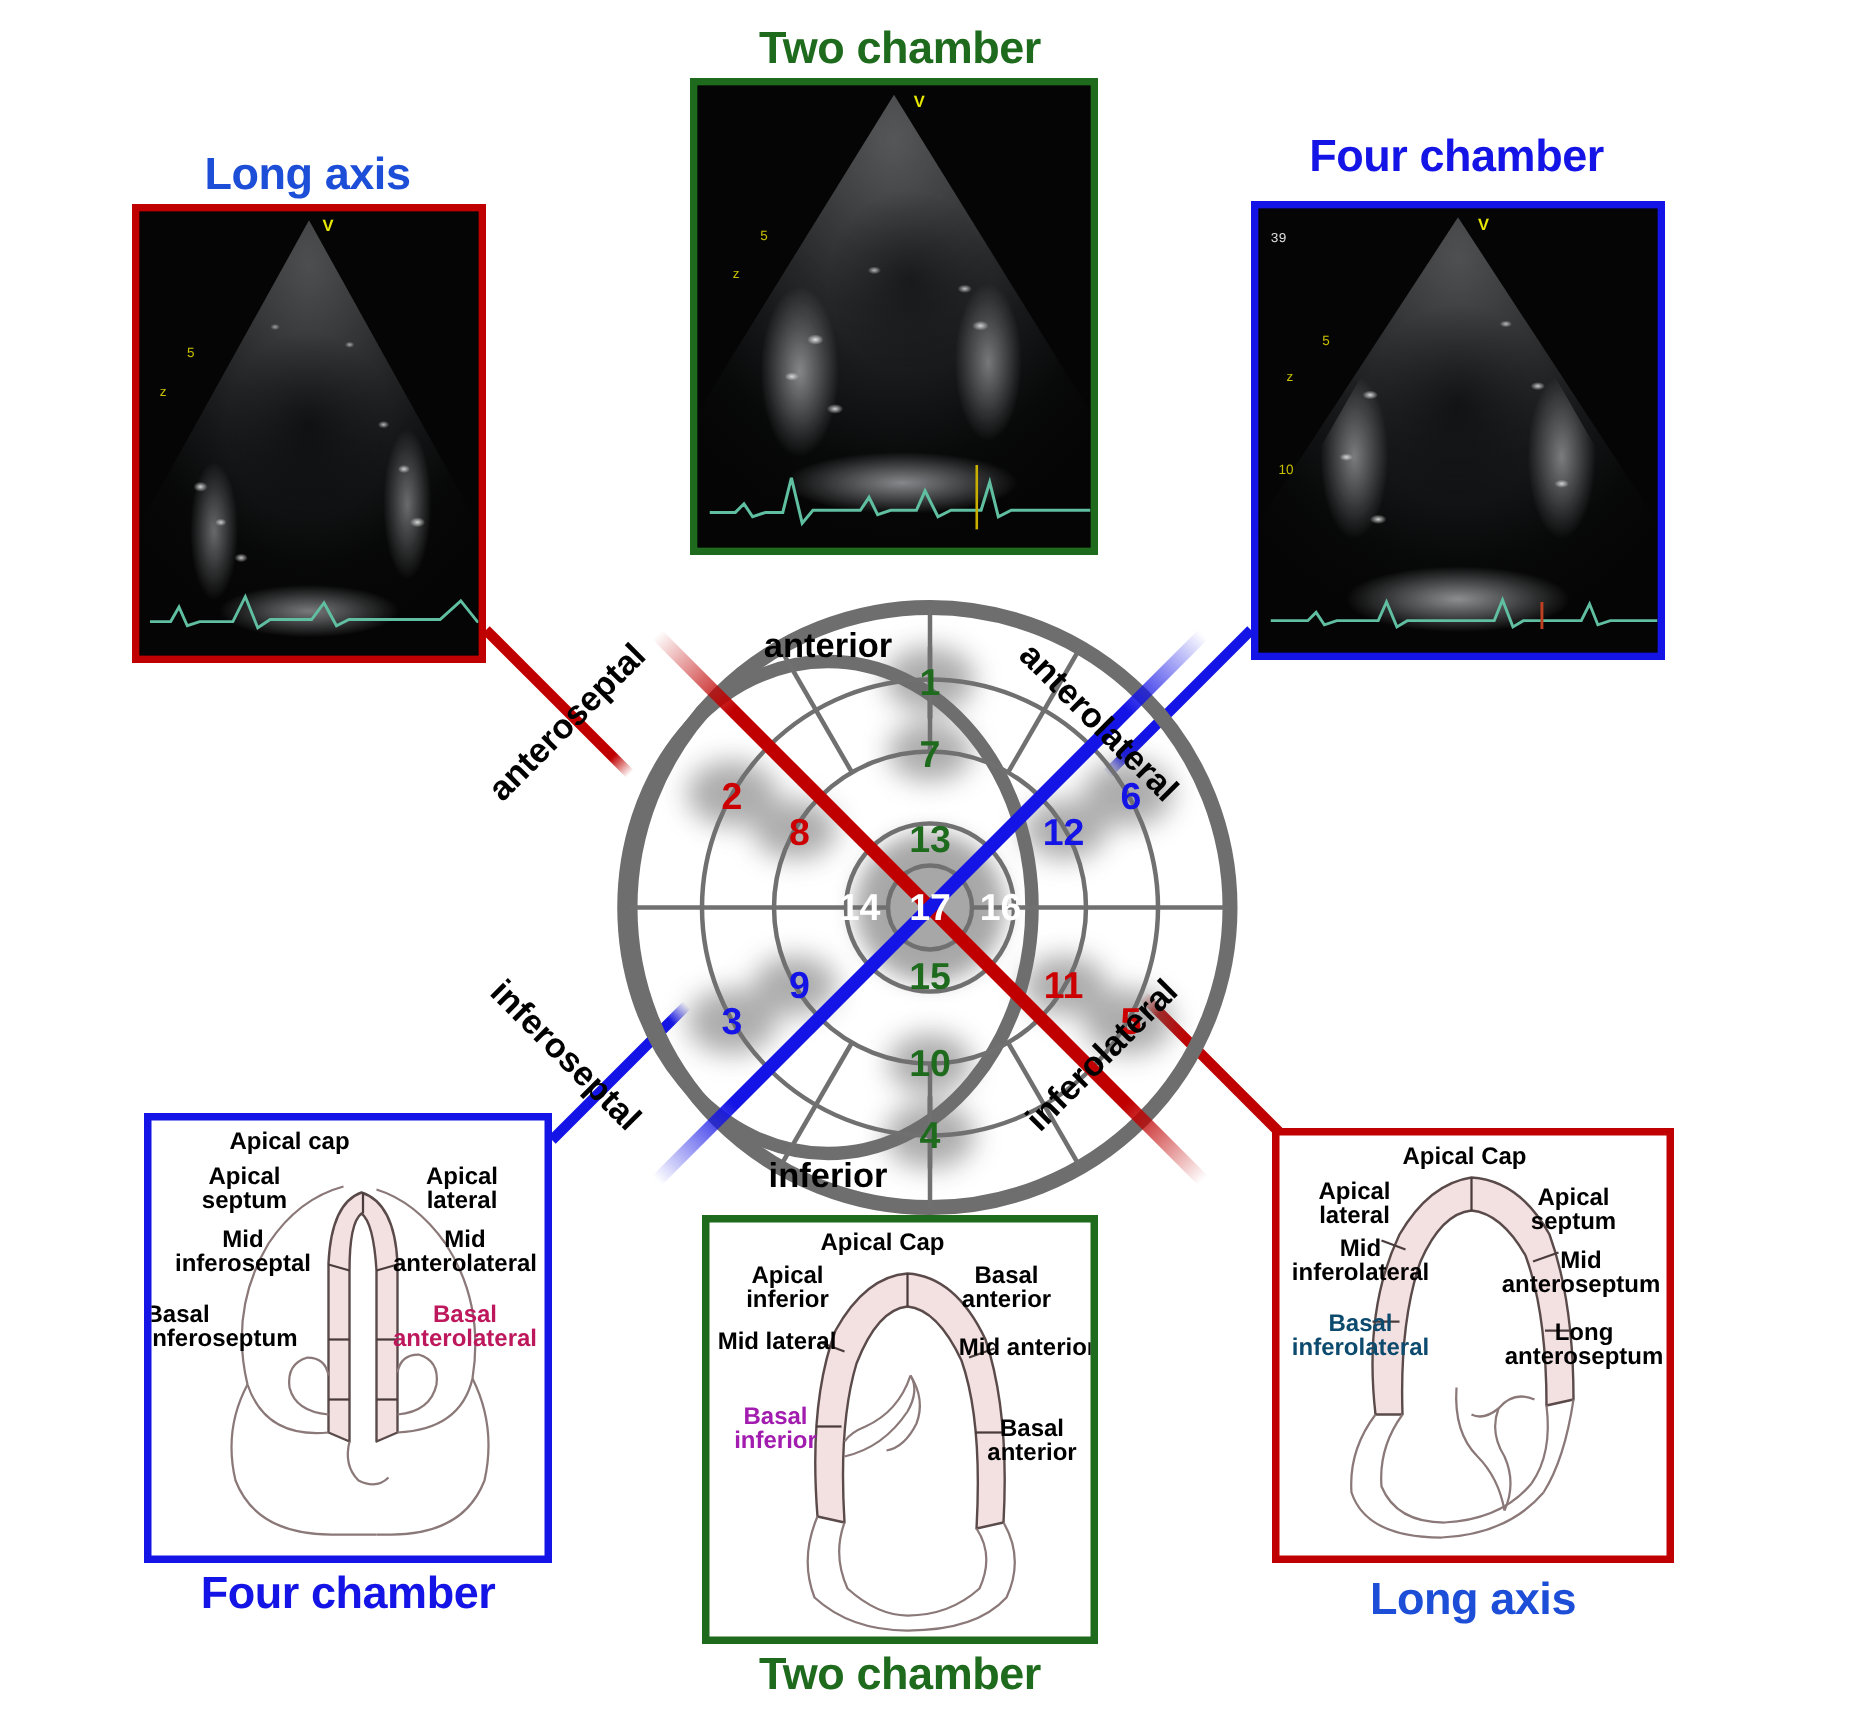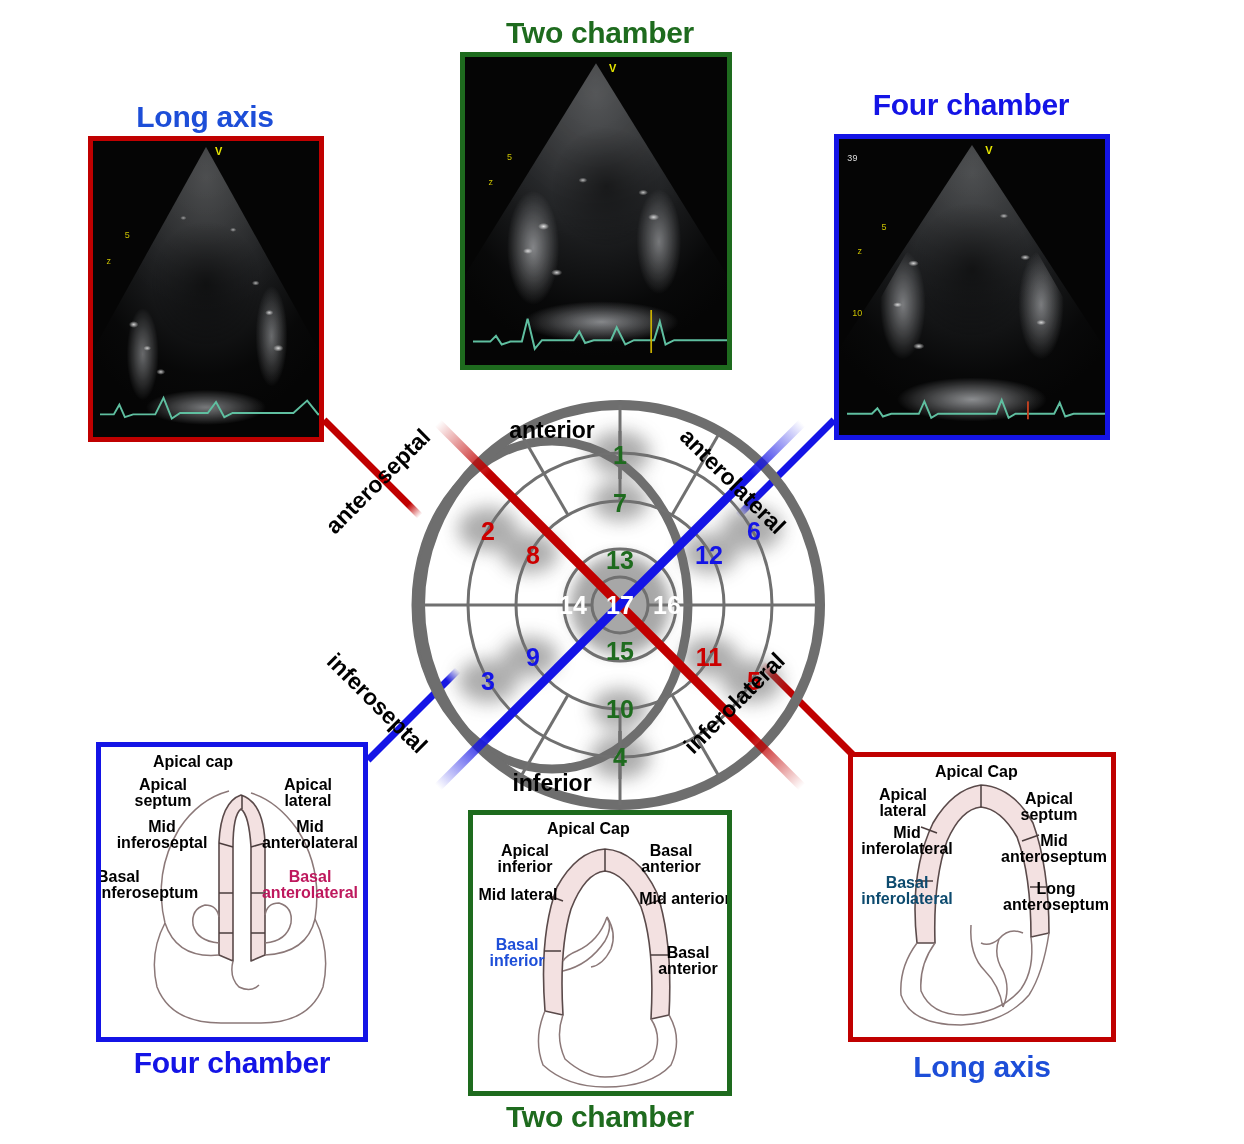--- a/index.html
+++ b/index.html
@@ -404,21 +404,21 @@
       <line x1="177" y1="140" x2="195" y2="140"></line>
       <line x1="132" y1="34" x2="132" y2="56"></line>
     </g>
   </svg>
 
   <div style="position:absolute; left:74px; top:5px; font:bold 16px 'Liberation Sans',sans-serif; color:#000;">Apical Cap</div>
   <div style="position:absolute; left:6px; top:28px; width:92px; text-align:center; font:bold 16px 'Liberation Sans',sans-serif; color:#000; line-height:1.02;">Apical inferior</div>
   <div style="position:absolute; left:150px; top:28px; width:96px; text-align:center; font:bold 16px 'Liberation Sans',sans-serif; color:#000; line-height:1.02;">Basal anterior</div>
   <div style="position:absolute; left:0px; top:72px; width:90px; text-align:center; font:bold 16px 'Liberation Sans',sans-serif; color:#000; line-height:1.02;">Mid lateral</div>
   <div style="position:absolute; left:166px; top:76px; width:92px; text-align:center; font:bold 16px 'Liberation Sans',sans-serif; color:#000; line-height:1.02;">Mid anterior</div>
-  <div style="position:absolute; left:-2px; top:122px; width:92px; text-align:center; font:bold 16px 'Liberation Sans',sans-serif; color:#1d4ed8; line-height:1.02;">Basal inferior</div>
+  <div style="position:absolute; left:-2px; top:122px; width:92px; text-align:center; font:bold 16px 'Liberation Sans',sans-serif; color:#a21caf; line-height:1.02;">Basal inferior</div>
   <div style="position:absolute; left:168px; top:130px; width:94px; text-align:center; font:bold 16px 'Liberation Sans',sans-serif; color:#000; line-height:1.02;">Basal anterior</div>
 </div>
 <div class="panel-title c-green" style="left:468px; top:1100px; width:264px;">Two chamber</div>
 
 <div class="heart-frame b-red" style="left:848px; top:752px; width:268px; height:290px;">
   <svg class="heart-svg" viewBox="0 0 268 290" width="268" height="290">
     <g fill="#F3E1E1" stroke="#5a4a4a" stroke-width="1.6" stroke-linejoin="round">
       <path d="M64 186 Q56 116 80 66 Q100 32 128 28 Q160 30 180 66 Q196 110 196 176
                L178 180 Q178 118 164 80 Q148 52 128 50 Q108 52 94 84 Q80 124 82 186 Z"></path>
     </g>

